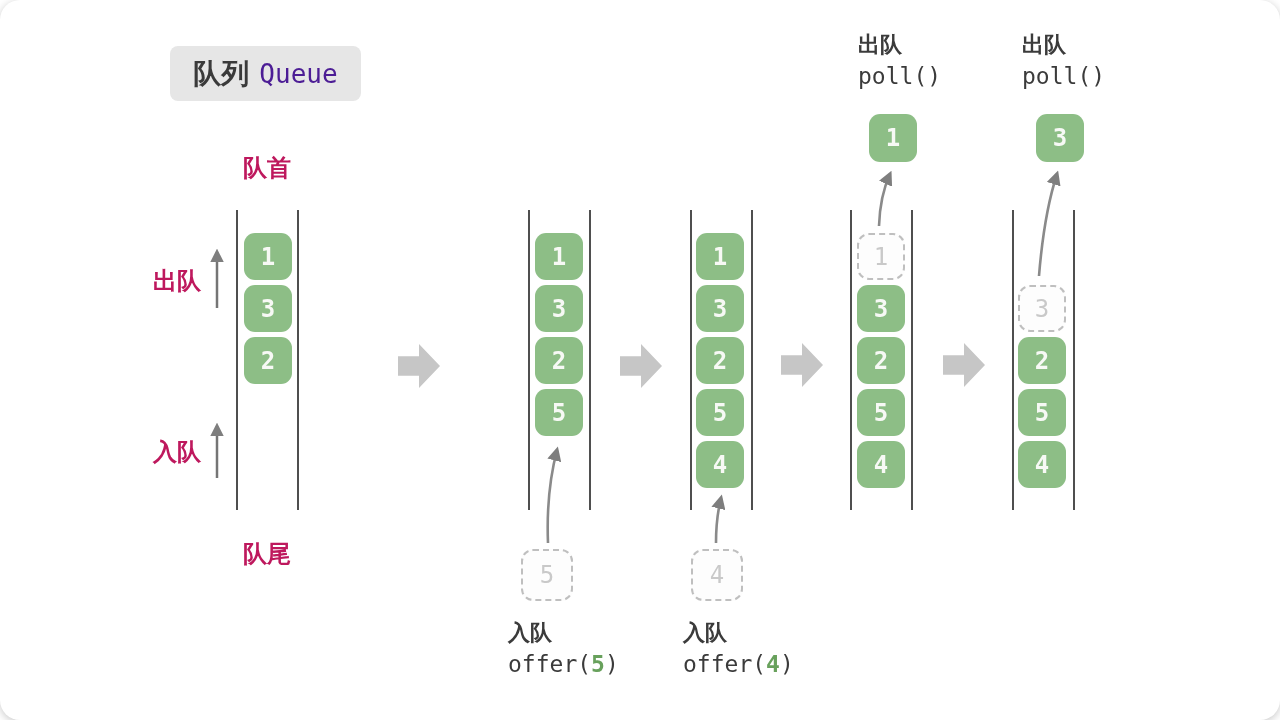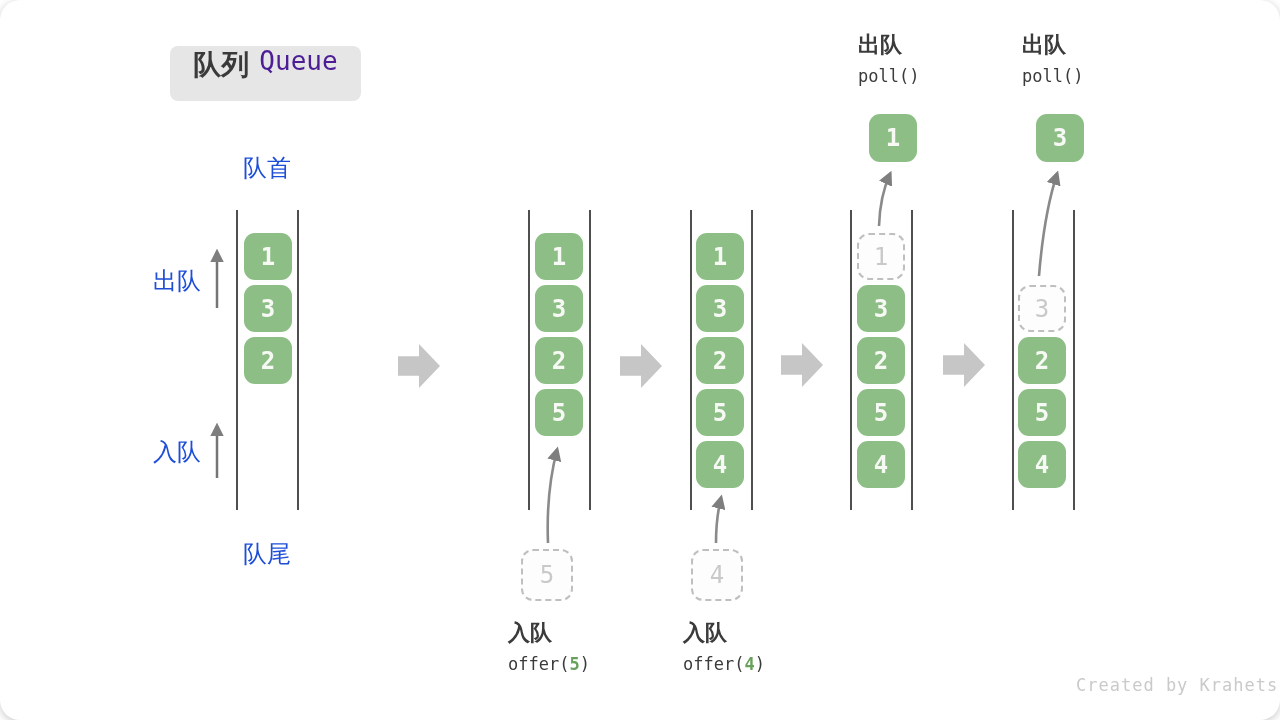--- a/index.html
+++ b/index.html
@@ -4,25 +4,25 @@
 <style>
   html,body{margin:0;padding:0;background:#ffffff;}
   .card{
     position:relative; width:1280px; height:720px; background:#ffffff;
     border-radius:20px; box-shadow:0 2px 8px rgba(0,0,0,0.22);
     overflow:hidden; font-family:"Liberation Sans",sans-serif;
   }
   .abs{position:absolute;}
   .title-box{
     left:170px; top:46px; width:191px; height:55px; background:#e6e6e6;
-    border-radius:8px; display:flex; align-items:flex-start; justify-content:center; gap:10px;
+    border-radius:8px; display:flex; align-items:center; justify-content:center; gap:10px;
   }
   .title-zh{font-size:28px; font-weight:700; color:#3a3a3a;}
   .title-en{font-size:26px; color:#4c1d95; font-family:"DejaVu Sans Mono",monospace;}
-  .cjk-label{font-size:24px; font-weight:400; color:#1d4ed8; white-space:nowrap;}
+  .cjk-label{font-size:24px; font-weight:700; color:#be185d; white-space:nowrap;}
   .cjk-center{width:100px; text-align:center;}
   .qline{width:2px; height:300px; top:210px; background:#4f4f4f;}
   .cell{
     width:48px; height:47px; border-radius:11px; background:#8dbe86;
     color:#f7f9f5; font-family:"DejaVu Sans Mono",monospace; font-size:24px; font-weight:700;
     display:flex; align-items:center; justify-content:center;
   }
   .cell.pop{height:48px;}
   .ghost{
     box-sizing:border-box; width:48px; height:47px; border:2.5px dashed #bfbfbf;
@@ -30,21 +30,21 @@
     font-family:"DejaVu Sans Mono",monospace; font-size:24px;
     display:flex; align-items:center; justify-content:center;
   }
   .ghost.incoming{width:52px; height:52px;}
   .block-arrow{
     width:42px; height:44px; background:#c6c6c6;
     clip-path:polygon(0% 28%, 50% 28%, 50% 0%, 100% 50%, 50% 100%, 50% 72%, 0% 72%);
   }
   .op-label{display:flex; flex-direction:column; white-space:nowrap;}
   .op-zh{font-size:22px; font-weight:700; color:#3b3b3b; line-height:30px;}
-  .op-code{font-family:"DejaVu Sans Mono",monospace; font-size:17px; color:#3b3b3b; line-height:32px;}
+  .op-code{font-family:"DejaVu Sans Mono",monospace; font-size:23px; color:#3b3b3b; line-height:32px;}
   .op-arg{color:#68a15c; font-weight:700;}
   .watermark{
     font-family:"DejaVu Sans Mono",monospace; font-size:17px; color:#cacaca; letter-spacing:1px;
   }
   svg.overlay{left:0; top:0; pointer-events:none;}
 </style>
 </head>
 <body>
 
 <div class="card">
@@ -130,15 +130,14 @@
       </marker>
     </defs>
     <line x1="217" y1="308" x2="217" y2="252" stroke="#757575" stroke-width="2.5" marker-end="url(#ah)"></line>
     <line x1="217" y1="478" x2="217" y2="426" stroke="#757575" stroke-width="2.5" marker-end="url(#ah)"></line>
     <path d="M548,543 Q546,492 557,450" fill="none" stroke="#8a8a8a" stroke-width="2.6" marker-end="url(#ah)"></path>
     <path d="M716,543 Q716,518 721,498" fill="none" stroke="#8a8a8a" stroke-width="2.6" marker-end="url(#ah)"></path>
     <path d="M879,226 Q880,196 890,174" fill="none" stroke="#8a8a8a" stroke-width="2.6" marker-end="url(#ah)"></path>
     <path d="M1039,276 Q1044,214 1057,174" fill="none" stroke="#8a8a8a" stroke-width="2.6" marker-end="url(#ah)"></path>
   </svg>
 
-  <div class="abs watermark" style="left:1076px; top:675px;">Created by Krahets</div>
 
 </div>
 
 </body></html>

